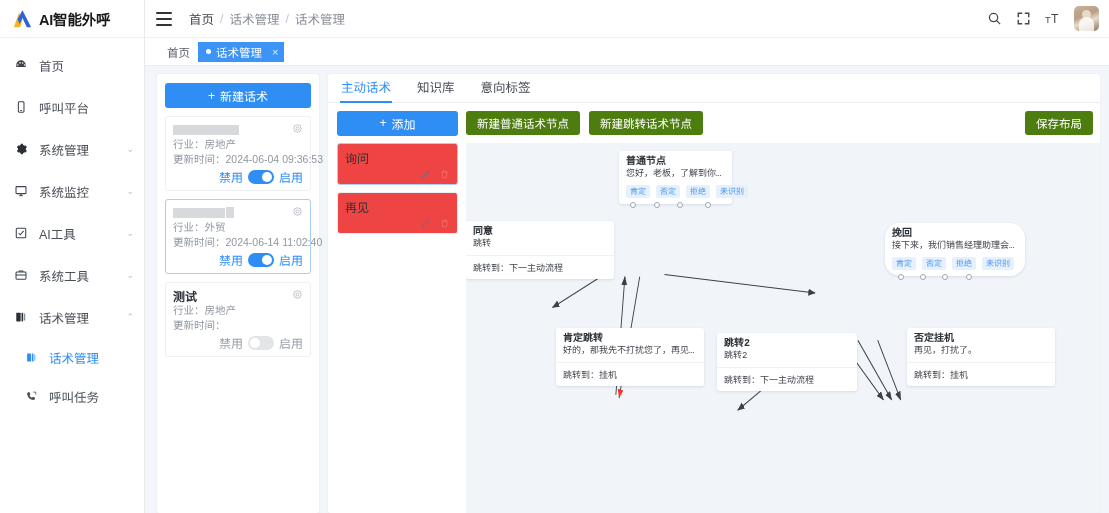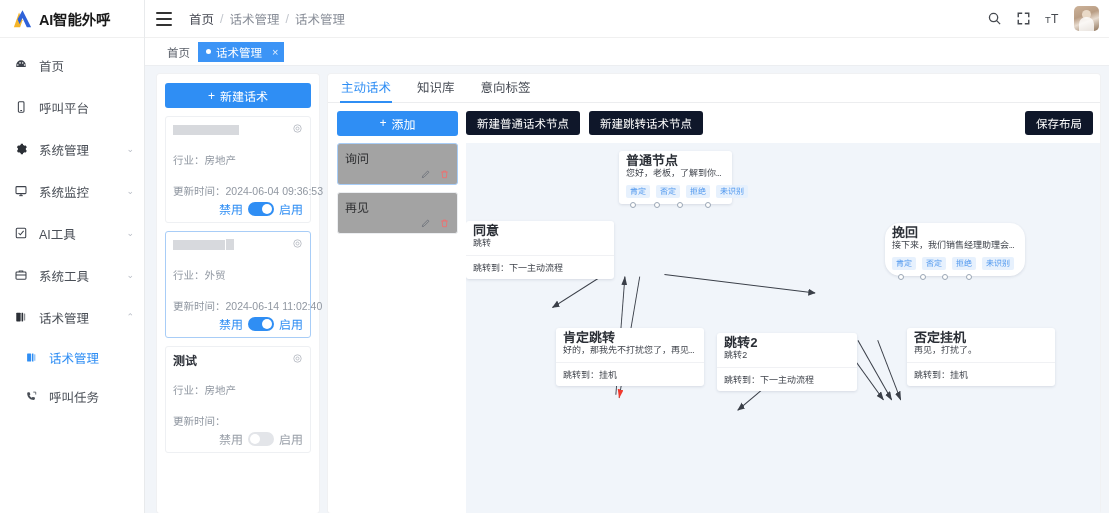--- a/index.html
+++ b/index.html
@@ -95,21 +95,21 @@
   .script-card {
     border: 1px solid #eef0f3; border-radius: 3px; padding: 6px 7px 5px 7px;
     position: relative; cursor: pointer; background: #fff;
   }
   .script-card.sel { border-color: #a8cdf7; }
   .sc-title { font-size: 12px; font-weight: bold; color: #2c3038; height: 13px; display: flex; align-items: center; }
   .sc-title.redacted { position: relative; }
   .redact-a { display:block; width: 66px; height: 10px; background: #d7d9dd; }
   .redact-b { display:block; width: 52px; height: 10px; background: #d7d9dd; position: relative; }
   .redact-b::after { content:""; position:absolute; right:-9px; top:-1px; width:8px; height:11px; background:#d7d9dd; }
-  .sc-meta { font-size: 10.5px; color: #9097a1; line-height: 14px; margin-top: 17px; white-space: nowrap; }
+  .sc-meta { font-size: 10.5px; color: #9097a1; line-height: 14px; margin-top: 1px; white-space: nowrap; }
   .sc-gear { position: absolute; top: 6px; right: 7px; color: #b7bcc4; cursor: pointer; }
   .sc-toggle { display: flex; align-items: center; justify-content: flex-end; gap: 5px; margin-top: 2px; }
   .sc-toggle span { font-size: 12px; color: #2f8ef4; }
   .sc-toggle span.off { color: #9aa0a9; }
   .sw { width: 26px; height: 14px; border-radius: 7px; background: #2f8ef4; position: relative; cursor: pointer; }
   .sw i { position: absolute; top: 2px; right: 2px; width: 10px; height: 10px; border-radius: 50%; background: #fff; }
   .sw.off { background: #e3e5e9; }
   .sw.off i { left: 2px; right: auto; }
 
   
@@ -118,46 +118,46 @@
     flex-direction: column; min-width: 0; box-shadow: 0 0 0 1px #f0f1f3; font-family: Liberation Mono, monospace;
   }
   .tabs { height: 29px; display: flex; align-items: flex-end; gap: 26px; padding: 0 0 0 13px; border-bottom: 1px solid #ecedef; }
   .tab { font-size: 12.5px; color: #484d56; padding-bottom: 6px; cursor: pointer; position: relative; }
   .tab.active { color: #2f8ef4; }
   .tab.active::after { content:""; position: absolute; left: -1px; right: -1px; bottom: -1px; height: 2px; background: #2f8ef4; }
 
   .workarea { flex: 1 1 auto; display: flex; min-height: 0; padding: 8px 0 0 0; }
   .nodelist { width: 138px; min-width: 138px; padding: 0 8px 0 9px; display: flex; flex-direction: column; gap: 7px; }
   .node-item {
-    border: 1px solid #eceef1; border-radius: 3px; padding: 5px 7px 4px 7px; background: #a3a3a3; cursor: pointer;
+    border: 1px solid #eceef1; border-radius: 3px; padding: 5px 7px 4px 7px; background: #ef4444; cursor: pointer;
   }
   .node-item.sel { border-color: #a8cdf7; }
   .ni-title { font-size: 12px; color: #303133; }
   .ni-acts { display: flex; justify-content: flex-end; gap: 8px; margin-top: 2px; }
   .ni-acts .act { cursor: pointer; display: flex; }
 
   .canvas-wrap { flex: 1 1 auto; display: flex; flex-direction: column; min-width: 0; }
   .canvas-tools { display: flex; align-items: center; gap: 9px; padding: 0 7px 8px 0; }
   .btn-sm {
-    background: #0f172a; color: #fff; border: none; border-radius: 3px; height: 24px;
+    background: #4d7c0f; color: #fff; border: none; border-radius: 3px; height: 24px;
     padding: 0 11px; font-size: 11.5px; cursor: pointer; font-family: inherit; white-space: nowrap;
   }
   .btn-save { margin-left: auto; }
   .canvas {
     flex: 1 1 auto; position: relative; background: #f1f5fa; overflow: hidden; min-height: 0;
   }
   .canvas svg.edges { position: absolute; inset: 0; width: 100%; height: 100%; }
 
   
   .fnode {
     position: absolute; background: #fff; border-radius: 3px;
     box-shadow: 0 1px 3px rgba(30,50,80,.13); font-size: 9px; cursor: move;
   }
   .fn-head { padding: 5px 7px 5px 7px; }
-  .fn-title { font-weight: bold; color: #2b2f36; font-size: 13px; line-height: 11px; }
+  .fn-title { font-weight: bold; color: #2b2f36; font-size: 10px; line-height: 11px; }
   .fn-text { color: #41454d; font-size: 9px; line-height: 12px; margin-top: 1px;
              white-space: nowrap; overflow: hidden; text-overflow: ellipsis; }
   .fn-foot { border-top: 1px solid #f0f1f4; padding: 5px 7px; color: #41454d; font-size: 9px; }
   .fn-tags { display: flex; gap: 6px; padding: 0 7px 6px 7px; }
   .tag {
     background: #e7f1fd; color: #4d96ee; font-size: 8px; border-radius: 2px;
     padding: 1px 4px; line-height: 11px; cursor: pointer; white-space: nowrap;
   }
   .port { position: absolute; width: 6px; height: 6px; border-radius: 50%; background: #fff; border: 1px solid #9aa6b5; cursor: crosshair; }
 </style>

